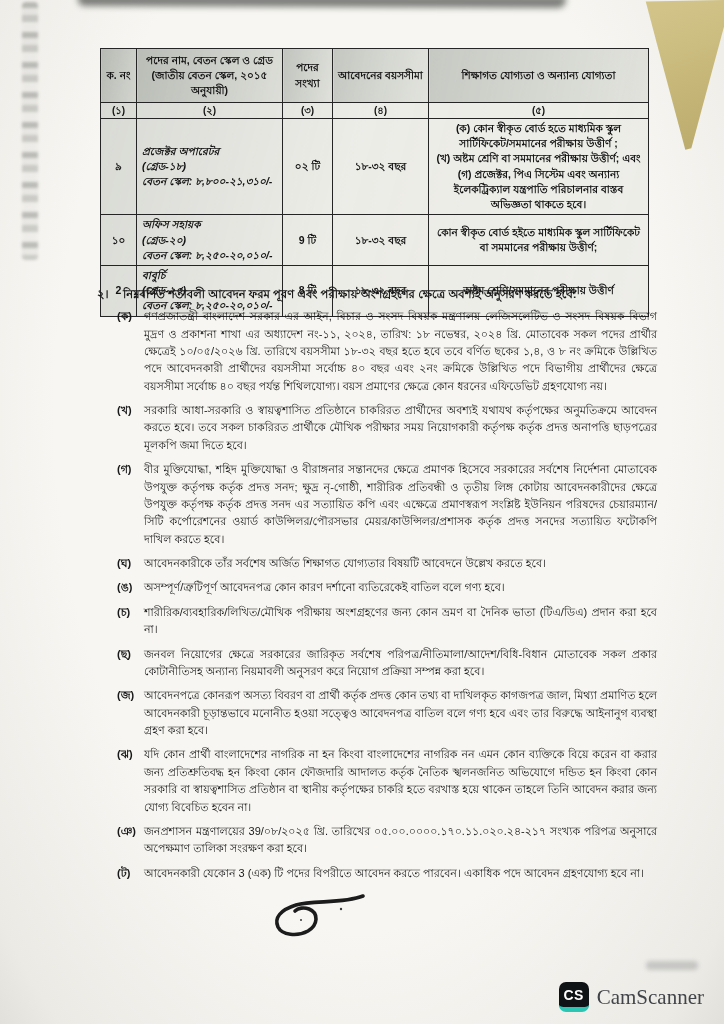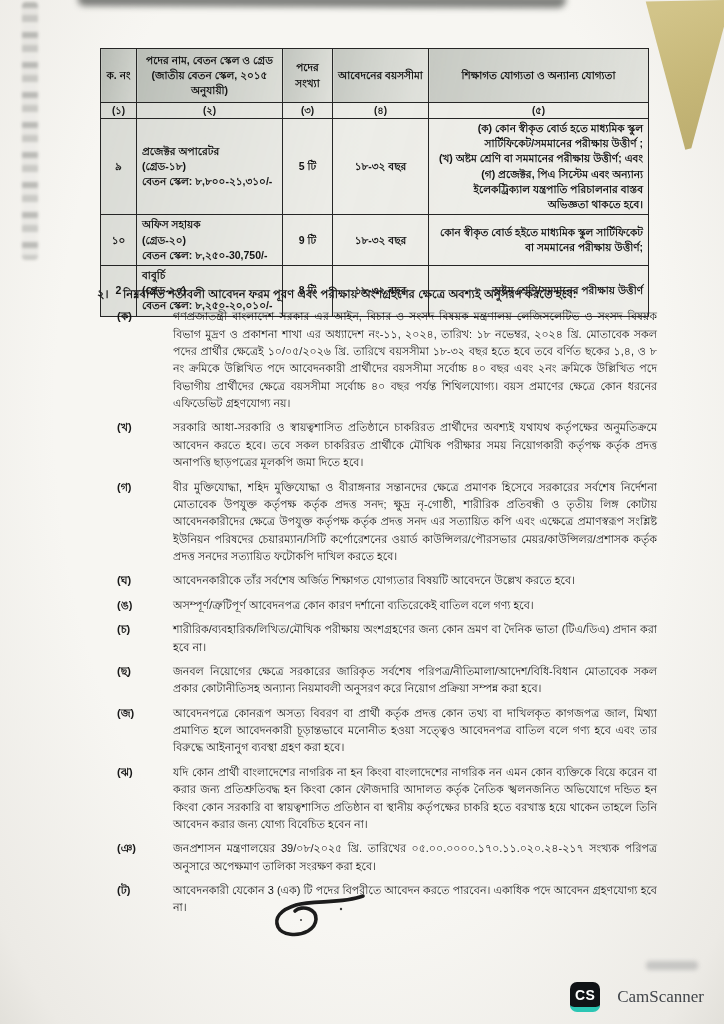--- a/index.html
+++ b/index.html
@@ -52,47 +52,47 @@
     border:1.2px solid #252525;padding:2px 5px;vertical-align:middle;
     font-weight:bold;color:#131313;
   }
   table.jobs{border:1.8px solid #1e1e1e;}
   th.h{
     text-align:center;font-size:10.5px;
     background:linear-gradient(100deg,rgba(110,120,110,.30),rgba(160,168,158,.14));
   }
   tr.numrow td{text-align:center;font-size:10px;padding:0 3px;height:15px;line-height:1.2;}
   td.c{text-align:center;}
-  td.post{text-align:left;white-space:pre-line;}
-  td.qual{text-align:right;white-space:pre-line;vertical-align:middle;font-weight:bold;}
+  td.post{text-align:left;white-space:pre-line;font-style:italic;}
+  td.qual{text-align:center;white-space:pre-line;vertical-align:middle;font-weight:bold;}
   
   .conds{
     position:absolute;left:97px;top:285px;width:560px;
     font-size:11px;line-height:1.58;color:#181818;
   }
   .sec-head{display:flex;gap:10px;font-weight:bold;font-size:11.5px;margin-bottom:5px;}
   .sec-num{flex:0 0 16px;}
   .cond{display:flex;margin:0 0 7px 20px;}
   .clabel{flex:0 0 27px;font-weight:bold;}
-  .ctext{flex:1;text-align:justify;margin-left:29px;}
+  .ctext{flex:1;text-align:justify;}
   
   .cam{
     position:absolute;right:20px;bottom:12px;
-    display:flex;align-items:center;gap:17px;
+    display:flex;align-items:center;gap:8px;
   }
   .cs-badge{
     width:30px;height:30px;border-radius:7px;
     background:#101316;border-bottom:5px solid #2cc6b4;
     box-sizing:border-box;
     display:flex;align-items:center;justify-content:center;
     color:#ffffff;font-weight:bold;font-size:14px;letter-spacing:.5px;
   }
   .cs-text{
     font-family:"Liberation Serif","DejaVu Serif",serif;
-    font-size:17px;color:#41454a;
+    font-size:21px;color:#41454a;
   }
 </style>
 </head>
 <body>
 
 <div class="page">
 
   <div class="top-shadow"></div>
   <div class="left-smudge"></div>
   <div class="corner-tan"></div>
@@ -119,31 +119,31 @@
       <td>(২)</td>
       <td>(৩)</td>
       <td>(৪)</td>
       <td>(৫)</td>
     </tr>
     <tr style="height:78px;">
       <td class="c">৯</td>
       <td class="post">প্রজেক্টর অপারেটর
 (গ্রেড-১৮)
 বেতন স্কেল: ৮,৮০০-২১,৩১০/-</td>
-      <td class="c">5 টি</td>
+      <td class="c">০২ টি</td>
       <td class="c">১৮-৩২ বছর</td>
       <td class="qual">(ক) কোন স্বীকৃত বোর্ড হতে মাধ্যমিক স্কুল সার্টিফিকেট/সমমানের পরীক্ষায় উত্তীর্ণ ;
 (খ) অষ্টম শ্রেণি বা সমমানের পরীক্ষায় উত্তীর্ণ; এবং
 (গ) প্রজেক্টর, পিএ সিস্টেম এবং অন্যান্য ইলেকট্রিক্যাল যন্ত্রপাতি পরিচালনার বাস্তব অভিজ্ঞতা থাকতে হবে।</td>
     </tr>
     <tr style="height:46px;">
       <td class="c">১০</td>
       <td class="post">অফিস সহায়ক
 (গ্রেড-২০)
-বেতন স্কেল: ৮,২৫০-30,750/-</td>
+বেতন স্কেল: ৮,২৫০-২০,০১০/-</td>
       <td class="c">9 টি</td>
       <td class="c">১৮-৩২ বছর</td>
       <td class="qual">কোন স্বীকৃত বোর্ড হইতে মাধ্যমিক স্কুল সার্টিফিকেট বা সমমানের পরীক্ষায় উত্তীর্ণ;</td>
     </tr>
     <tr style="height:45px;">
       <td class="c">2</td>
       <td class="post">বাবুর্চি
 (গ্রেড-২০)
 বেতন স্কেল: ৮,২৫০-২০,০১০/-</td>
       <td class="c">8 টি</td>

